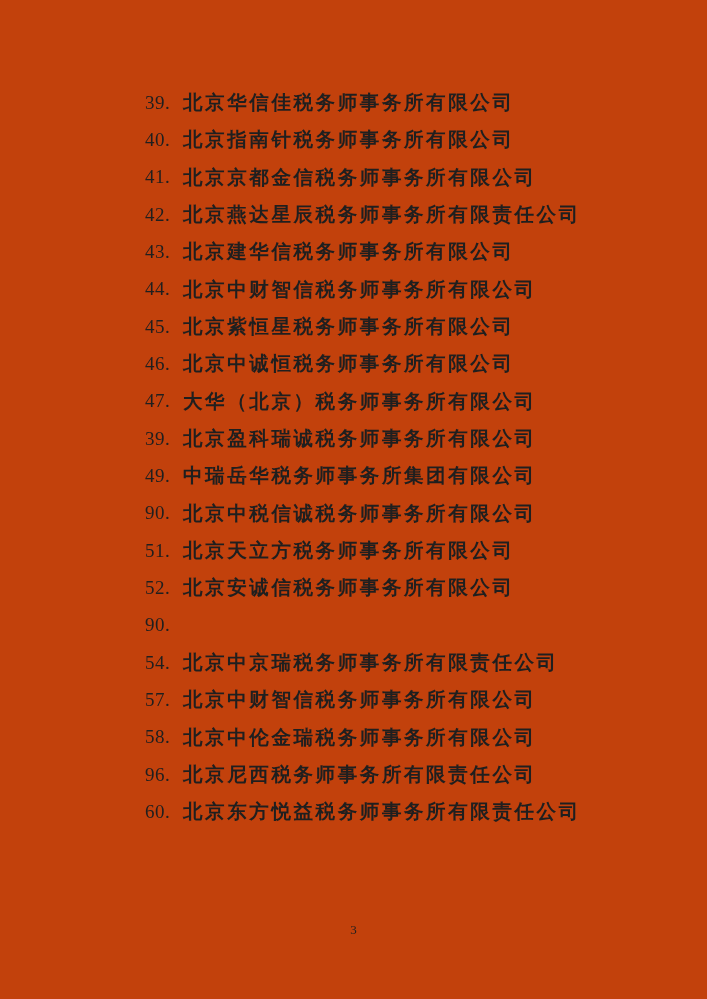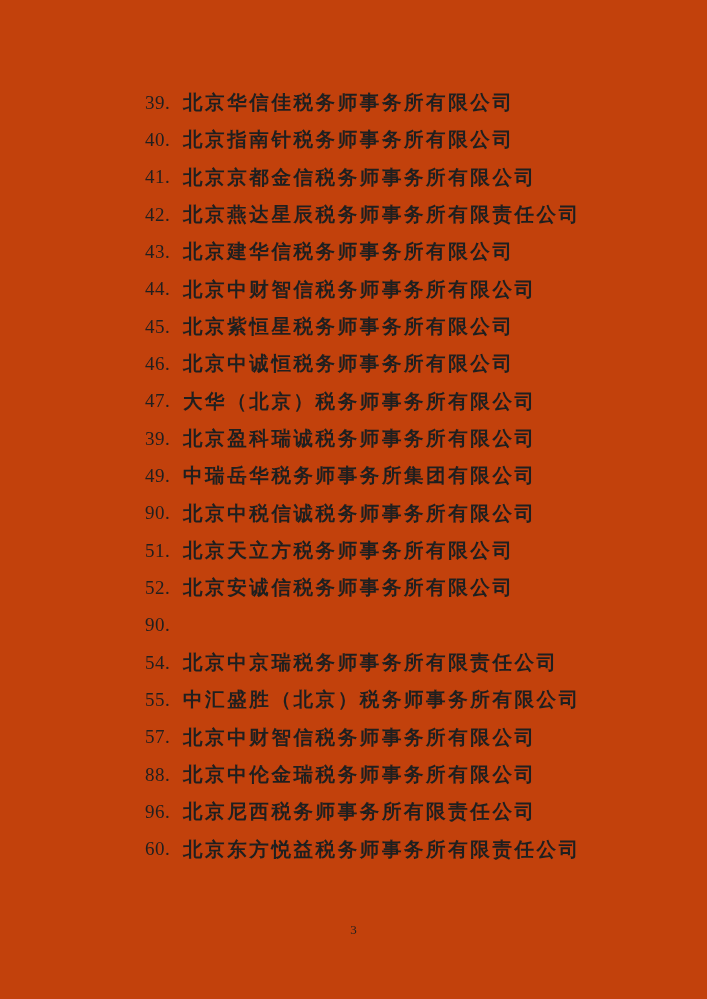--- a/index.html
+++ b/index.html
@@ -113,29 +113,25 @@
         <span class="row-name">北京安诚信税务师事务所有限公司</span>
       </div>
       <div class="list-row">
         <span class="row-num">90.</span>
       </div>
       <div class="list-row">
         <span class="row-num">54.</span>
         <span class="row-name">北京中京瑞税务师事务所有限责任公司</span>
       </div>
       <div class="list-row">
-        <span class="row-num">55.</span>
-        <span class="row-name">中汇盛胜（北京）税务师事务所有限公司</span>
-      </div>
-      <div class="list-row">
         <span class="row-num">57.</span>
         <span class="row-name">北京中财智信税务师事务所有限公司</span>
       </div>
       <div class="list-row">
-        <span class="row-num">88.</span>
+        <span class="row-num">58.</span>
         <span class="row-name">北京中伦金瑞税务师事务所有限公司</span>
       </div>
       <div class="list-row">
         <span class="row-num">96.</span>
         <span class="row-name">北京尼西税务师事务所有限责任公司</span>
       </div>
       <div class="list-row">
         <span class="row-num">60.</span>
         <span class="row-name">北京东方悦益税务师事务所有限责任公司</span>
       </div>

